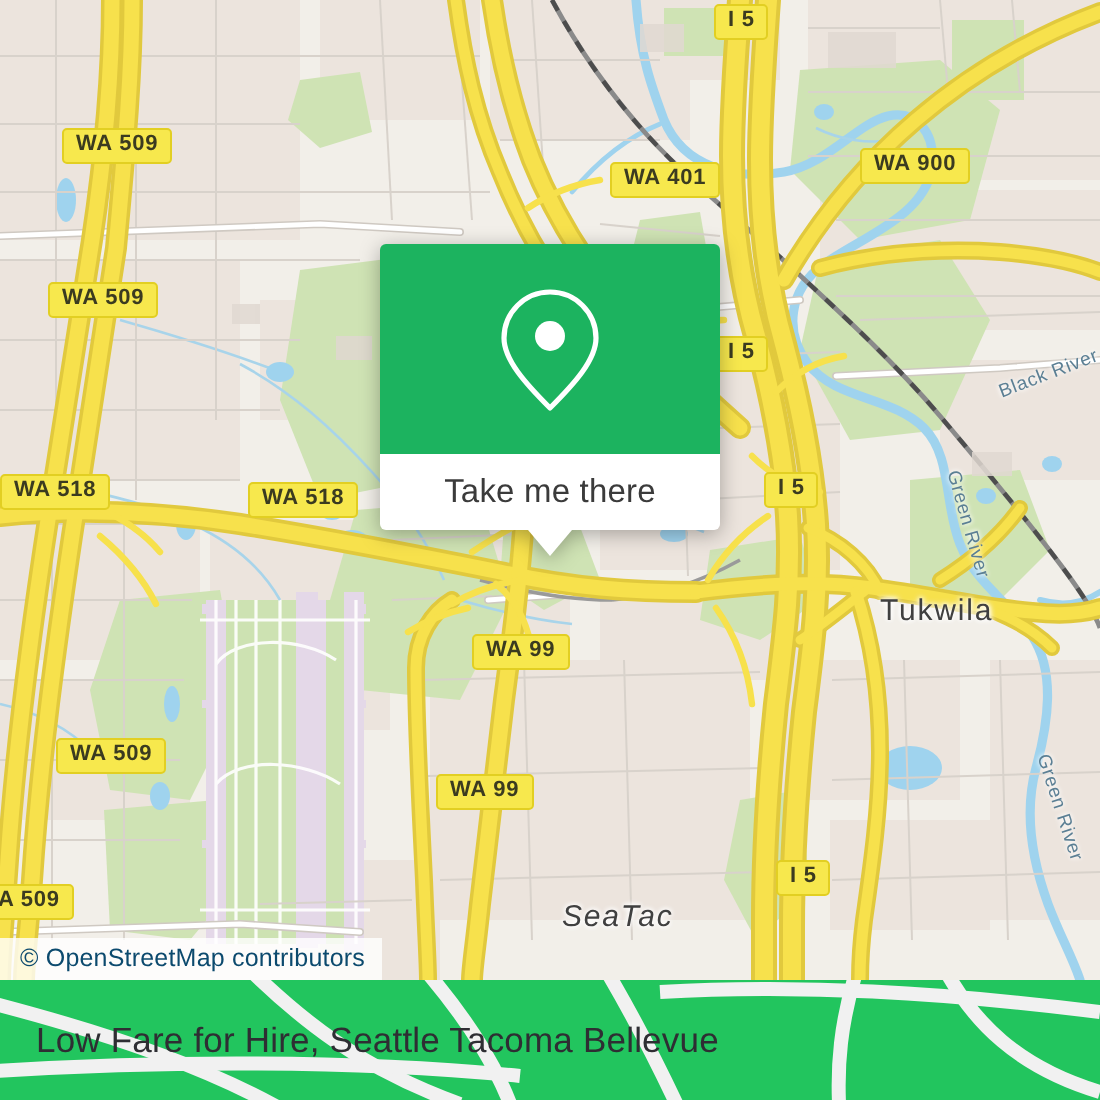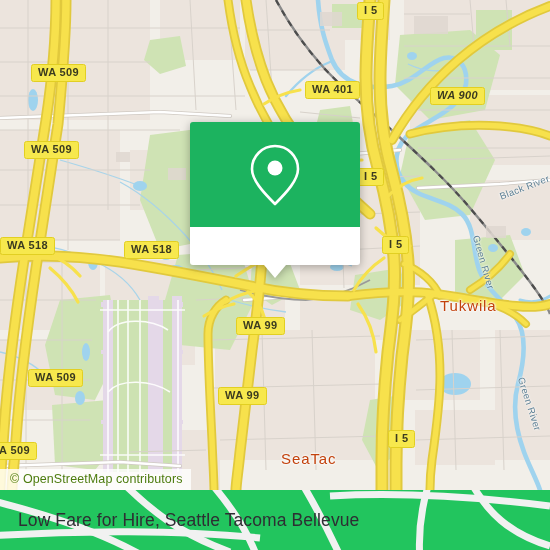--- a/index.html
+++ b/index.html
@@ -11,21 +11,21 @@
   .screen{position:relative;width:550px;height:550px;overflow:hidden;}
 
   
   .map{position:absolute;left:0;top:0;width:550px;height:490px;overflow:hidden;background:#f2efe9;}
   .map svg{display:block;}
 
   
   .osm-attrib{
     position:absolute;left:0;bottom:0;
     background:rgba(255,255,255,.80);
-    font-size:12.5px;color:#4d7c0f;
+    font-size:12.5px;color:#0c4a6e;
     padding:3px 8px 4px 10px;
     letter-spacing:.1px;
     white-space:nowrap;
     text-align:center;
   }
 
   
   .callout{
     position:absolute;left:190px;top:122px;width:170px;
     filter:drop-shadow(0 2px 5px rgba(0,0,0,.30));
@@ -67,21 +67,21 @@
     letter-spacing:.4px;
     padding:2px 6px 2.5px 6px;
     white-space:nowrap;
     line-height:1.05;
     box-sizing:border-box;
   }
 
   
   .place-label{
     position:absolute;
-    color:#c2410c;
+    color:#404040;
     font-size:15px;
     letter-spacing:.9px;
     white-space:nowrap;
     text-shadow:0 0 3px #fff,0 0 3px #fff,0 0 2px #fff;
   }
   .water-label{
     position:absolute;
     color:#5b7f94;
     font-size:9.5px;
     letter-spacing:.4px;
@@ -385,52 +385,53 @@
           <rect x="340" y="206" width="16" height="10"></rect>
           <rect x="306" y="156" width="14" height="10"></rect>
         </g>
       </g>
     </svg>
 
     <div id="shield-layer">
         <div class="shield" style="left: 357px; top: 2px;">I 5</div>
         <div class="shield" style="left: 31px; top: 64px;">WA 509</div>
         <div class="shield" style="left: 305px; top: 81px;">WA 401</div>
-        <div class="shield" style="left: 430px; top: 87px; font-style: italic;">WA 900</div>
+        <div class="shield" style="left: 430px; top: 74px;">WA 900</div>
         <div class="shield" style="left: 24px; top: 141px;">WA 509</div>
         <div class="shield" style="left: 357px; top: 168px;">I 5</div>
         <div class="shield" style="left: 0px; top: 237px;">WA 518</div>
         <div class="shield" style="left: 124px; top: 241px;">WA 518</div>
         <div class="shield" style="left: 382px; top: 236px;">I 5</div>
         <div class="shield" style="left: 236px; top: 317px;">WA 99</div>
         <div class="shield" style="left: 28px; top: 369px;">WA 509</div>
         <div class="shield" style="left: 218px; top: 387px;">WA 99</div>
         <div class="shield" style="left: 388px; top: 430px;">I 5</div>
         <div class="shield" style="left: -8px; top: 442px;">A 509</div>
       </div>
 
     <div id="place-layer">
         <div class="place-label" style="left: 440px; top: 297px;">Tukwila</div>
-        <div class="place-label" style="left: 281px; top: 450px;">SeaTac</div>
+        <div class="place-label" style="left: 281px; top: 450px; font-style: italic;">SeaTac</div>
       </div>
 
     <div id="water-layer">
         <div class="water-label" style="left: 500px; top: 191px; transform: rotate(-21deg); transform-origin: left center;">Black River</div>
         <div class="water-label" style="left: 476px; top: 230px; transform: rotate(74deg); transform-origin: left center;">Green River</div>
         <div class="water-label" style="left: 521px; top: 372px; transform: rotate(72deg); transform-origin: left center;">Green River</div>
       </div>
 
     <div class="callout">
       <div class="callout-top">
         <svg class="pin-icon" width="56" height="66" viewBox="0 0 56 66">
           <path d="M28 4 C15.3 4 5 14.3 5 27 C5 38 16 50 28 62 C40 50 51 38 51 27 C51 14.3 40.7 4 28 4 Z" fill="none" stroke="#ffffff" stroke-width="2.6" stroke-linejoin="round"></path>
           <circle cx="28" cy="26" r="7.5" fill="#ffffff"></circle>
         </svg>
       </div>
       <div class="callout-bottom">
+        <span class="callout-label">Take me there</span>
         <span class="callout-tail"></span>
       </div>
     </div>
 
     <div class="osm-attrib">© OpenStreetMap contributors</div>
   </div>
 
   <div class="footer">
     <svg class="footer-watermark" width="550" height="60" viewBox="0 0 550 60">
       <g stroke="#f1f1f1" stroke-width="7" fill="none">

